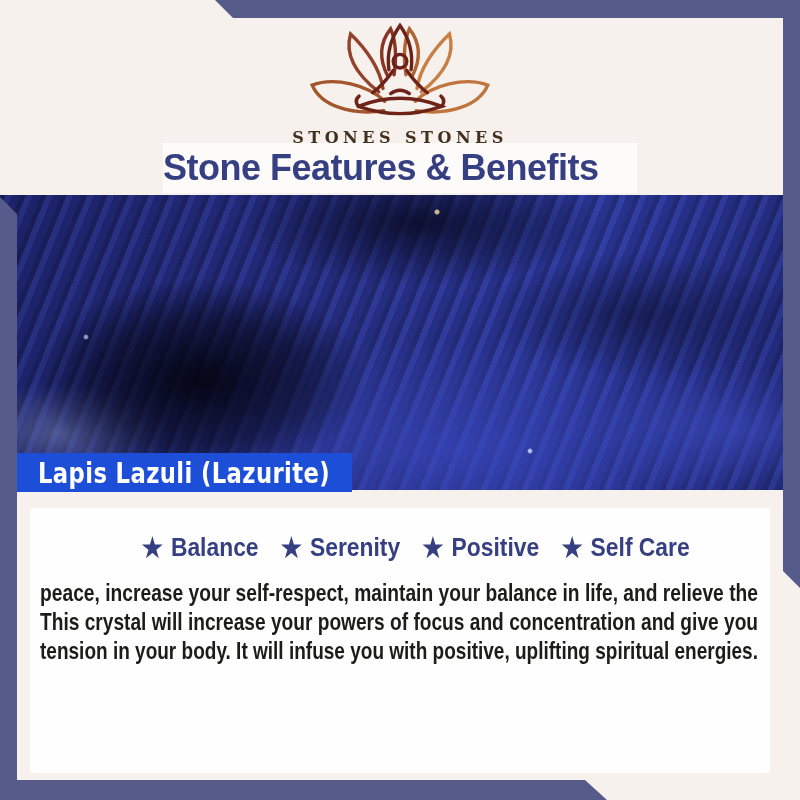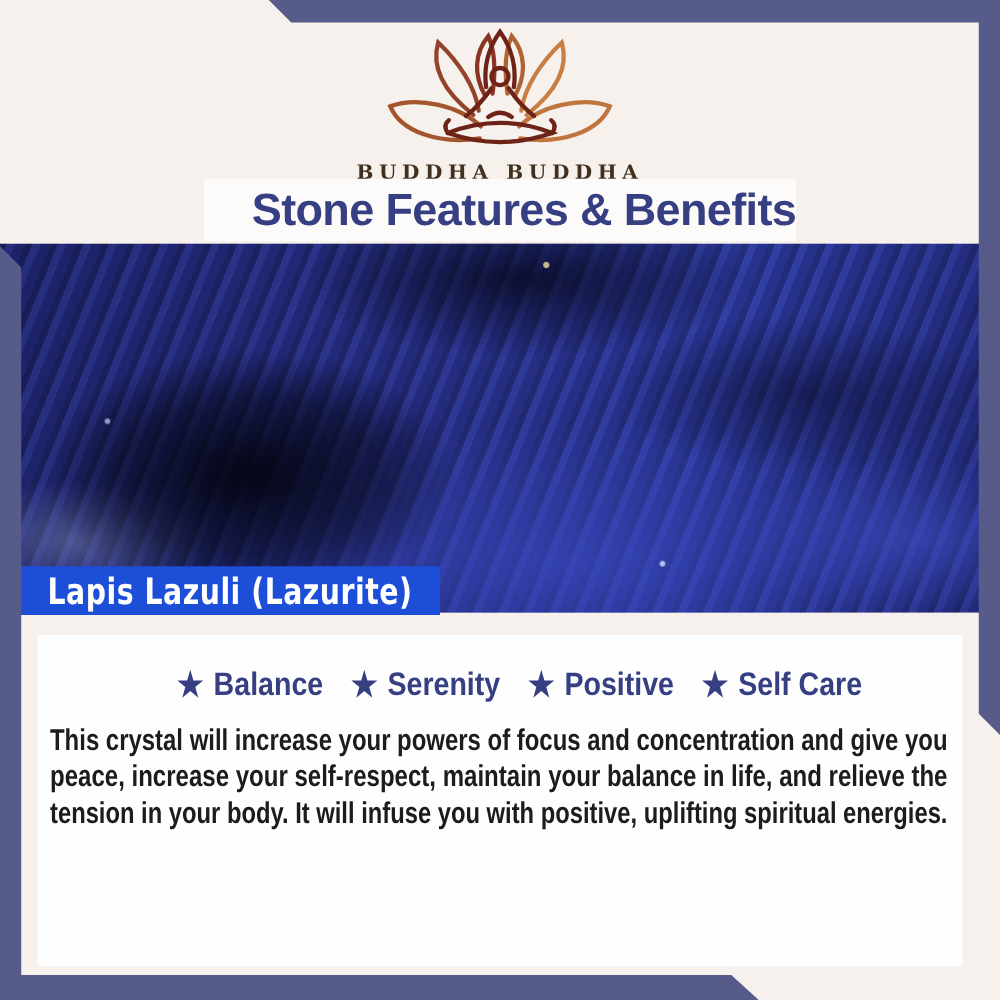--- a/index.html
+++ b/index.html
@@ -12,21 +12,21 @@
   .ribbon-bottom{clip-path:polygon(0 197px,17px 214px,17px 780px,585px 780px,607px 800px,0 800px);z-index:6;}
 
   
   .brand{position:absolute;left:0;top:22px;width:800px;text-align:center;z-index:2;}
   .brand svg{display:block;margin:0 auto;}
   .brand-name{margin-top:2px;font-family:"DejaVu Serif",serif;font-size:16px;font-weight:600;
               letter-spacing:4.5px;color:#42301f;}
 
   
   .banner{position:absolute;left:163px;top:143px;width:474px;height:50px;background:#fdfbf9;
-          display:flex;align-items:center;justify-content:flex-end;z-index:3;}
+          display:flex;align-items:center;justify-content:flex-start;z-index:3;}
   .banner-text{display:inline-block;white-space:nowrap;font-size:36px;font-weight:bold;
                color:#363f82;letter-spacing:-0.5px;transform-origin:center center;}
 
   
   .photo{position:absolute;left:0;top:195px;width:800px;height:295px;z-index:1;
     background:
       radial-gradient(circle 3px at 437px 17px, rgba(205,190,145,.95) 0 2px, transparent 3px),
       radial-gradient(circle 2px at 180px 272px, rgba(220,225,255,.9) 0 1.4px, transparent 3px),
       radial-gradient(circle 2px at 530px 256px, rgba(210,220,255,.85) 0 1.4px, transparent 3px),
       radial-gradient(circle 2px at 86px 142px, rgba(200,210,250,.7) 0 1.4px, transparent 3px),
@@ -93,21 +93,21 @@
 
         <circle cx="115" cy="46" r="8"></circle>
         <path d="M107,57 C98,70 91,77 83,83"></path>
         <path d="M123,57 C132,70 139,77 147,83"></path>
         <path d="M104,84 Q115,76 126,84"></path>
         <path d="M66,99 Q115,80 164,99 Q115,116 66,99"></path>
         <path d="M66,99 q-5,-7 1,-12"></path>
         <path d="M164,99 q5,-7 -1,-12"></path>
       </g>
     </svg>
-    <div class="brand-name">BUDDHA BUDDHA</div>
+    <div class="brand-name">STONES STONES</div>
   </header>
 
   <div class="banner">
     <span class="banner-text">Stone Features &amp; Benefits</span>
   </div>
 
   <div class="photo"></div>
 
   <div class="caption-bar">
     <span style="transform: scaleX(0.7828);">Lapis Lazuli (Lazurite)</span>
@@ -116,19 +116,19 @@
   <section class="content">
     <div class="benefits">
       <span class="benefits-inner" style="transform: scaleX(0.8791);">
         <span class="star">★</span><span>Balance</span>
         <span class="star">★</span><span>Serenity</span>
         <span class="star">★</span><span>Positive</span>
         <span class="star">★</span><span>Self Care</span>
       </span>
     </div>
     <div class="para">
+      <div class="line"><span style="transform: scaleX(0.801);">peace, increase your self-respect, maintain your balance in life, and relieve the</span></div>
       <div class="line"><span style="transform: scaleX(0.7976);">This crystal will increase your powers of focus and concentration and give you</span></div>
-      <div class="line"><span style="transform: scaleX(0.801);">peace, increase your self-respect, maintain your balance in life, and relieve the</span></div>
       <div class="line"><span style="transform: scaleX(0.7922);">tension in your body. It will infuse you with positive, uplifting spiritual energies.</span></div>
     </div>
   </section>
 
 </div>
 
 </body></html>

